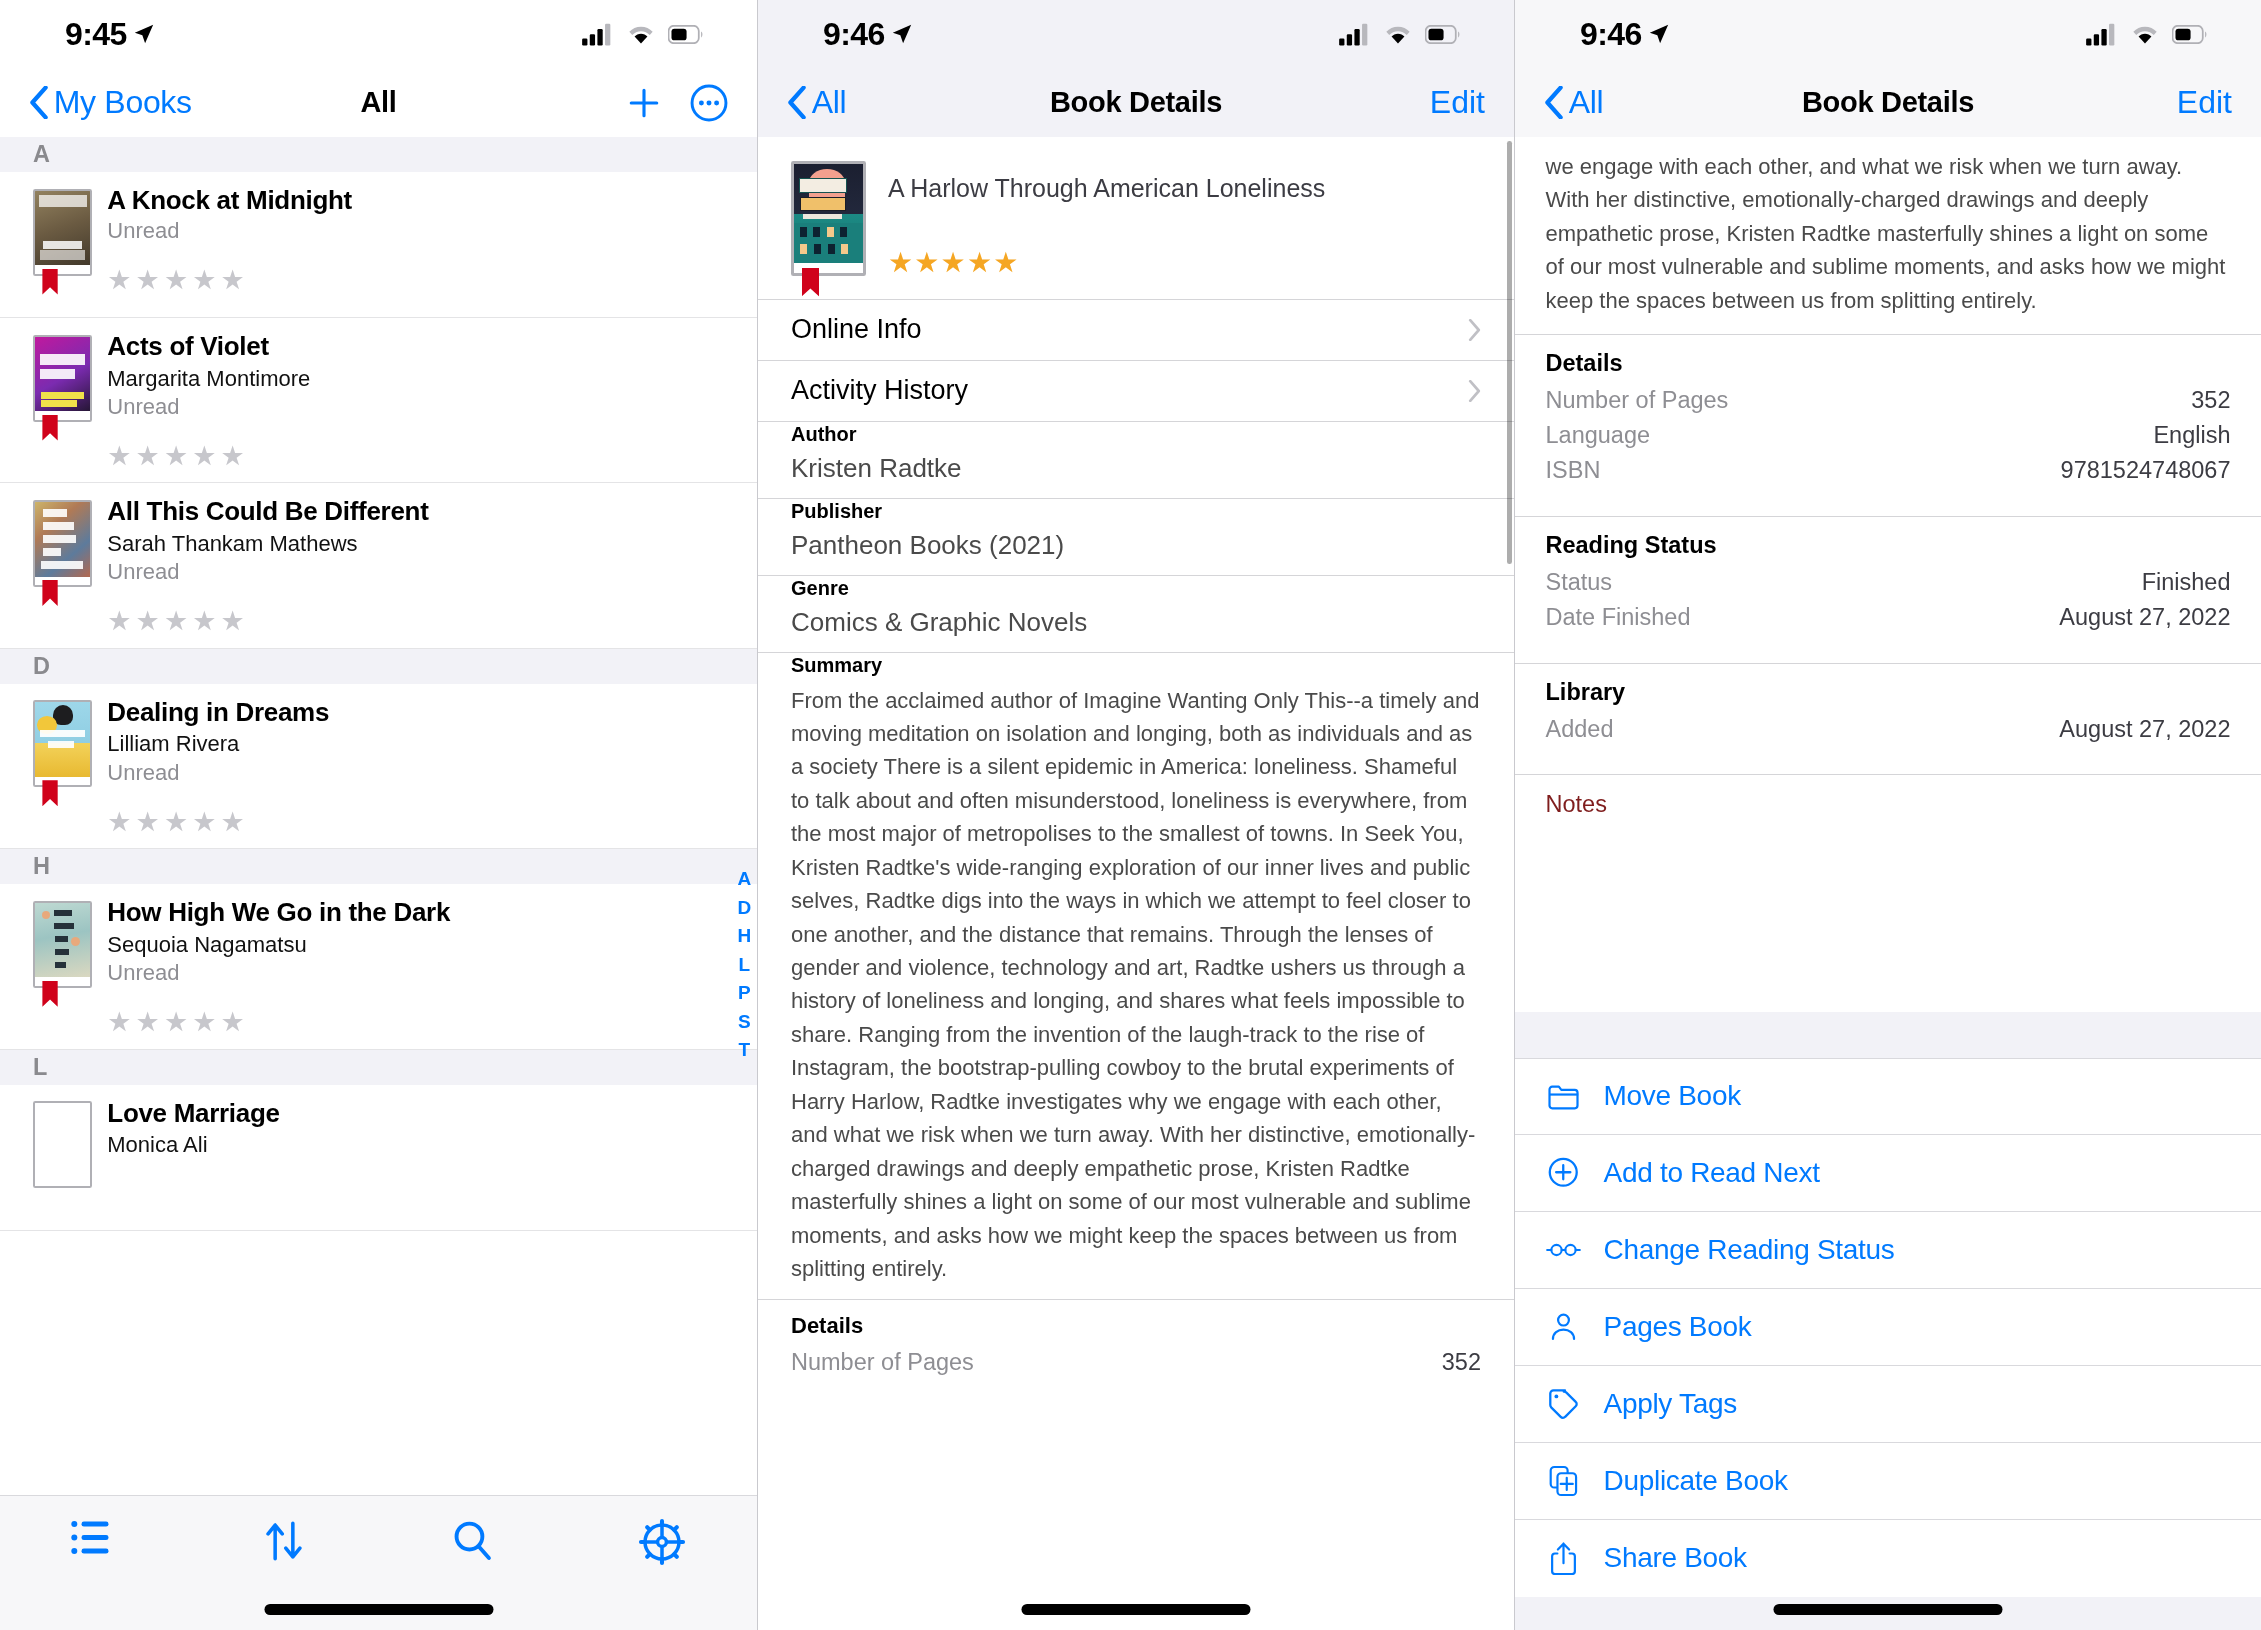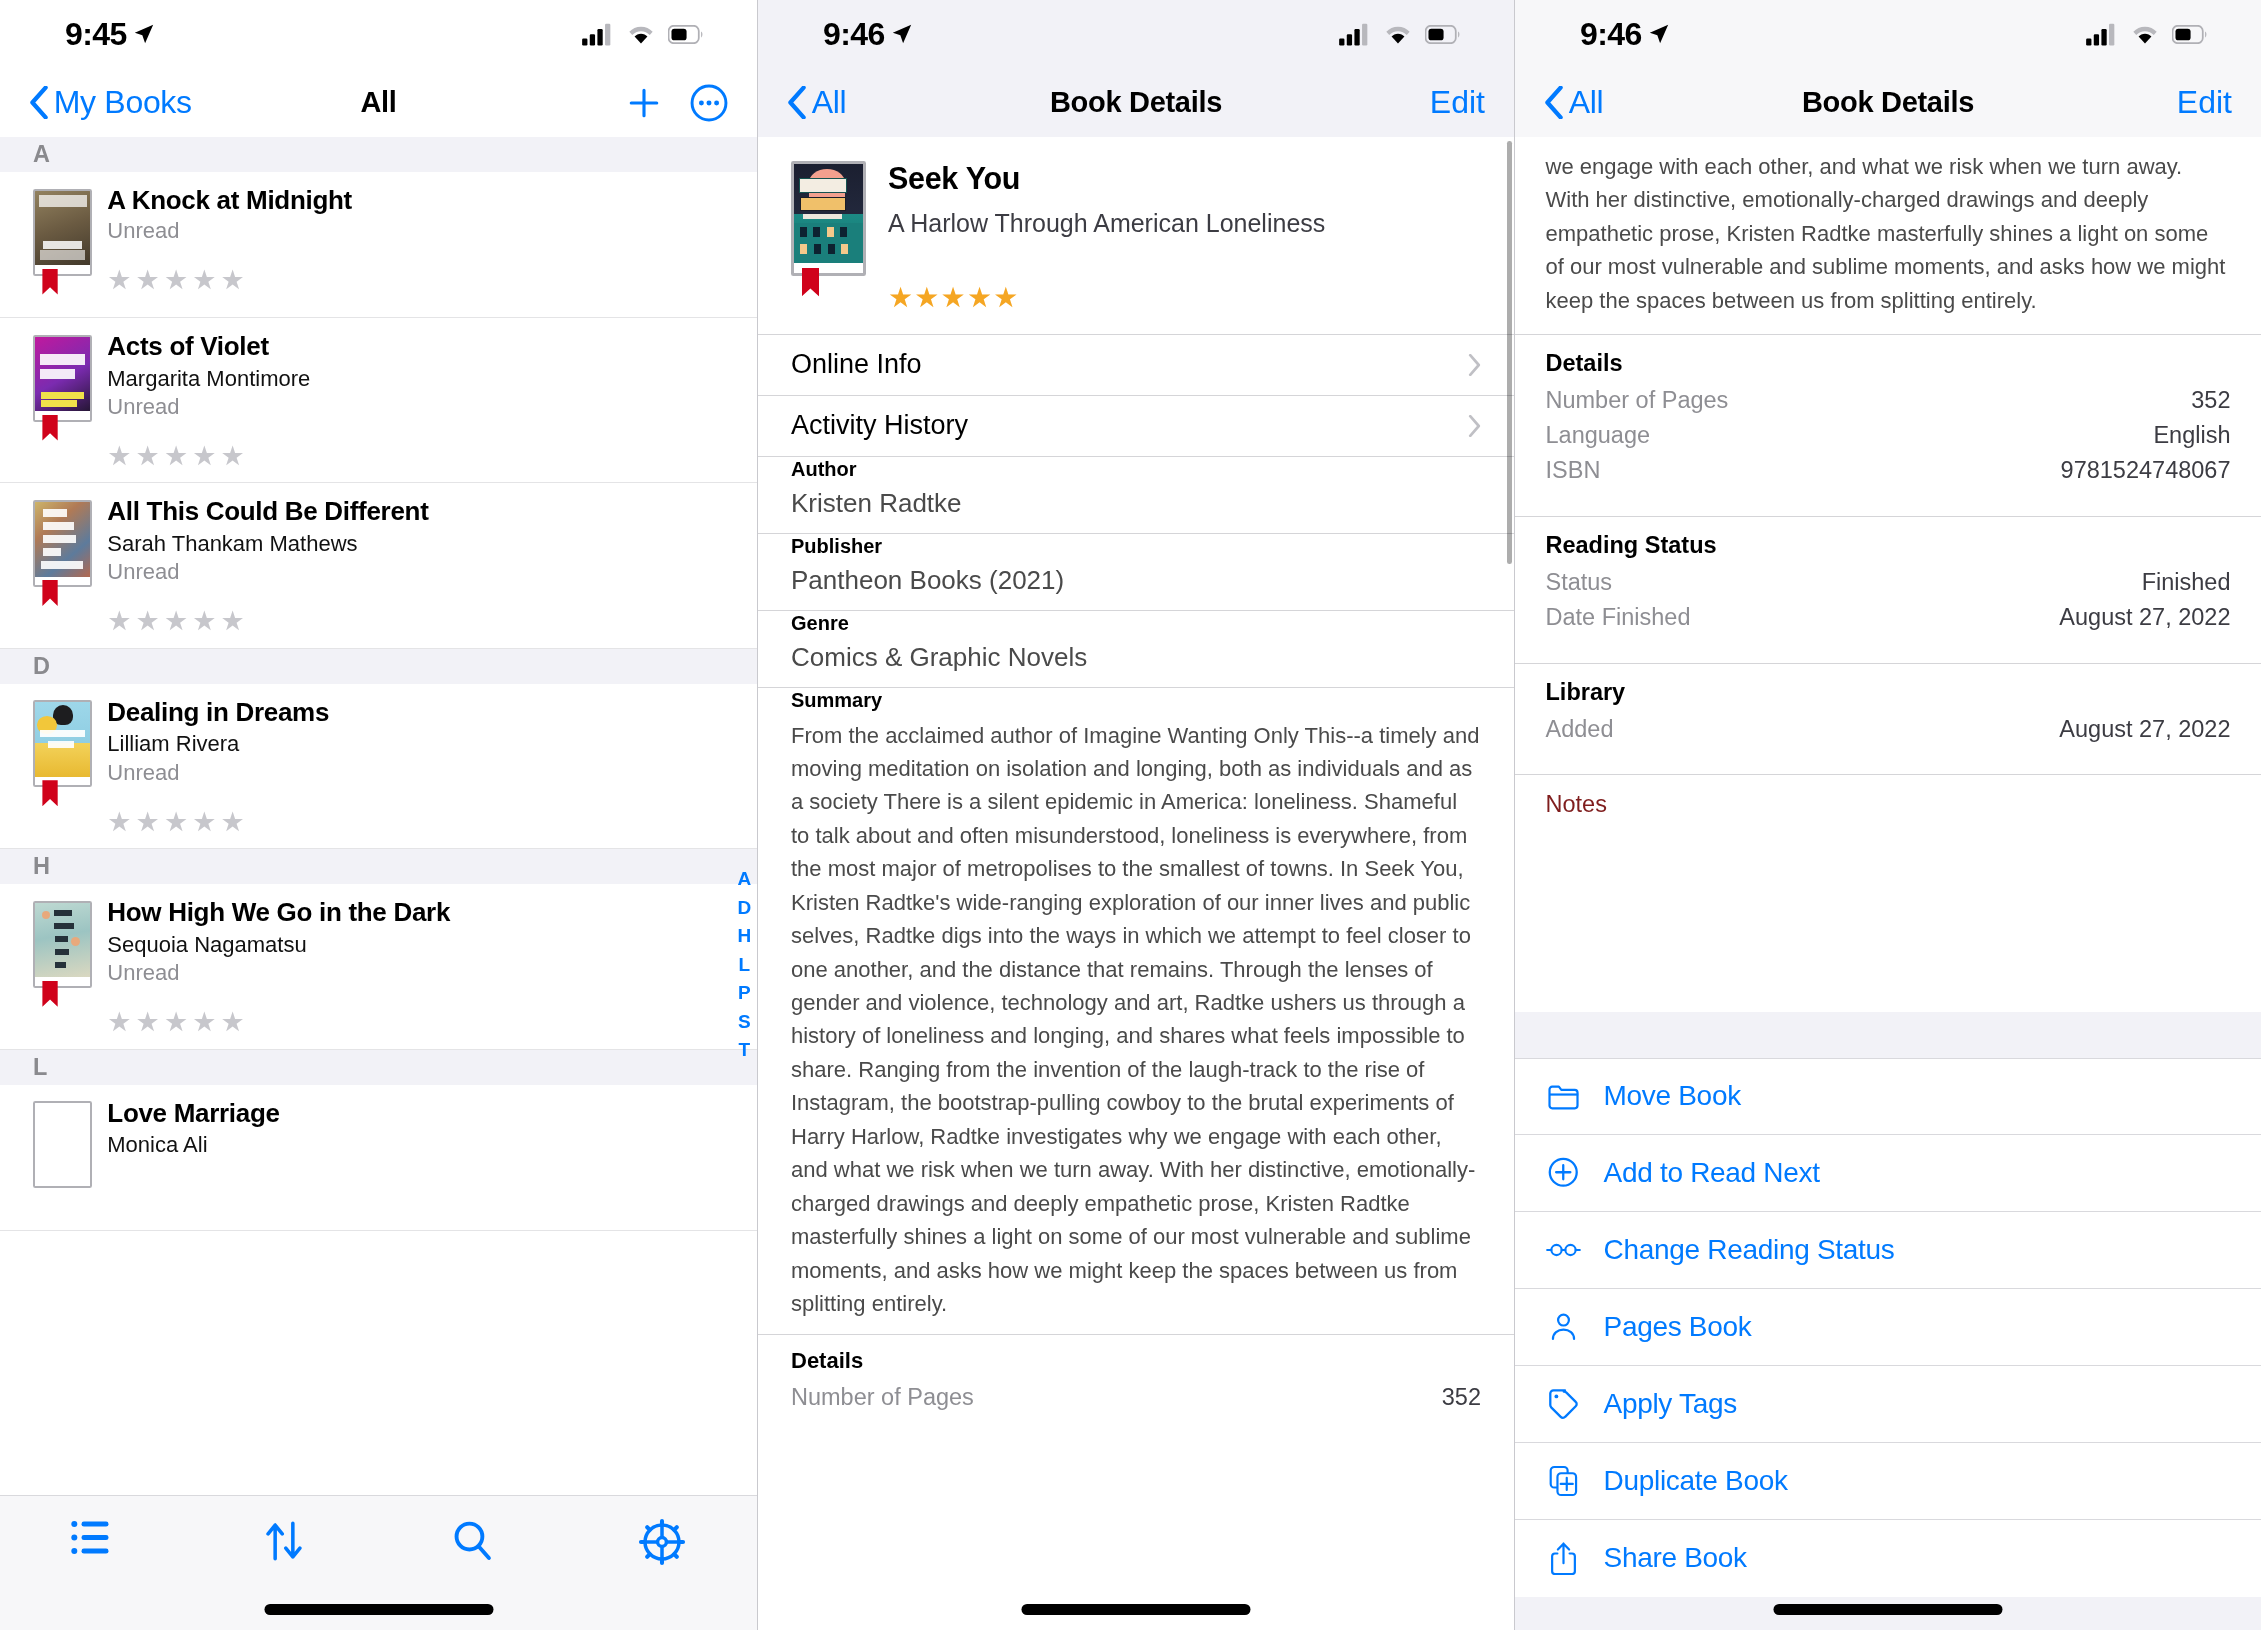--- a/index.html
+++ b/index.html
@@ -452,21 +452,20 @@
             <div style="position:absolute;top:63px;left:46px;width:7px;height:10.6px;background:#0d2230;"></div>
             <div style="position:absolute;top:80px;left:5.9px;width:7px;height:10.6px;background:#f4c98b;"></div>
             <div style="position:absolute;top:80px;left:20px;width:7px;height:10.6px;background:#0d2230;"></div>
             <div style="position:absolute;top:80px;left:34px;width:7px;height:10.6px;background:#0d2230;"></div>
             <div style="position:absolute;top:80px;left:47px;width:7px;height:10.6px;background:#f4c98b;"></div>
             <div style="position:absolute;left:0;right:0;bottom:0;height:9.4px;background:#fff;"></div>
           </div>
           <div class="hero-bookmark"></div>
         </div>
         <div class="hero-text">
-          <div class="hero-title">Seek You</div>
           <div class="hero-sub">A Harlow Through American Loneliness</div>
           <div class="hero-stars">★★★★★</div>
         </div>
       </div>
 
       <div class="nav-row">
         <span>Online Info</span>
         <svg class="chev-right" viewBox="0 0 10 18">
           <path d="M1.5 1L8.5 9l-7 8" fill="none" stroke="#c0c0c5" stroke-width="2.2" stroke-linecap="round" stroke-linejoin="round"></path>
         </svg>

